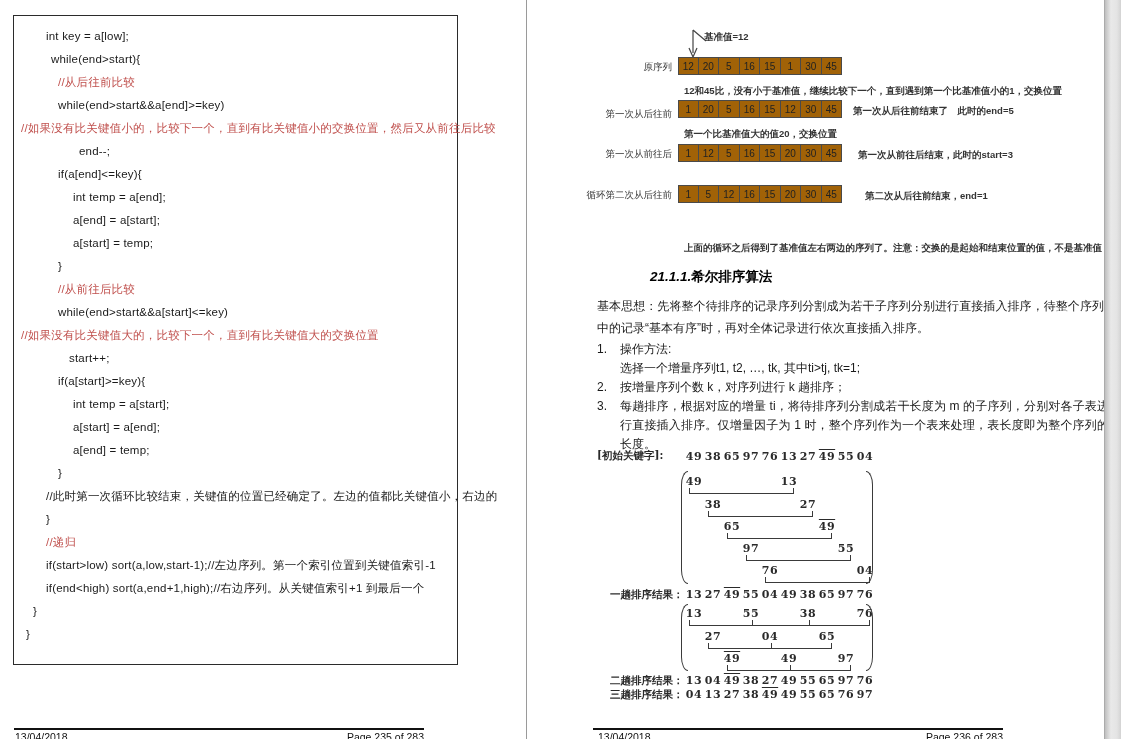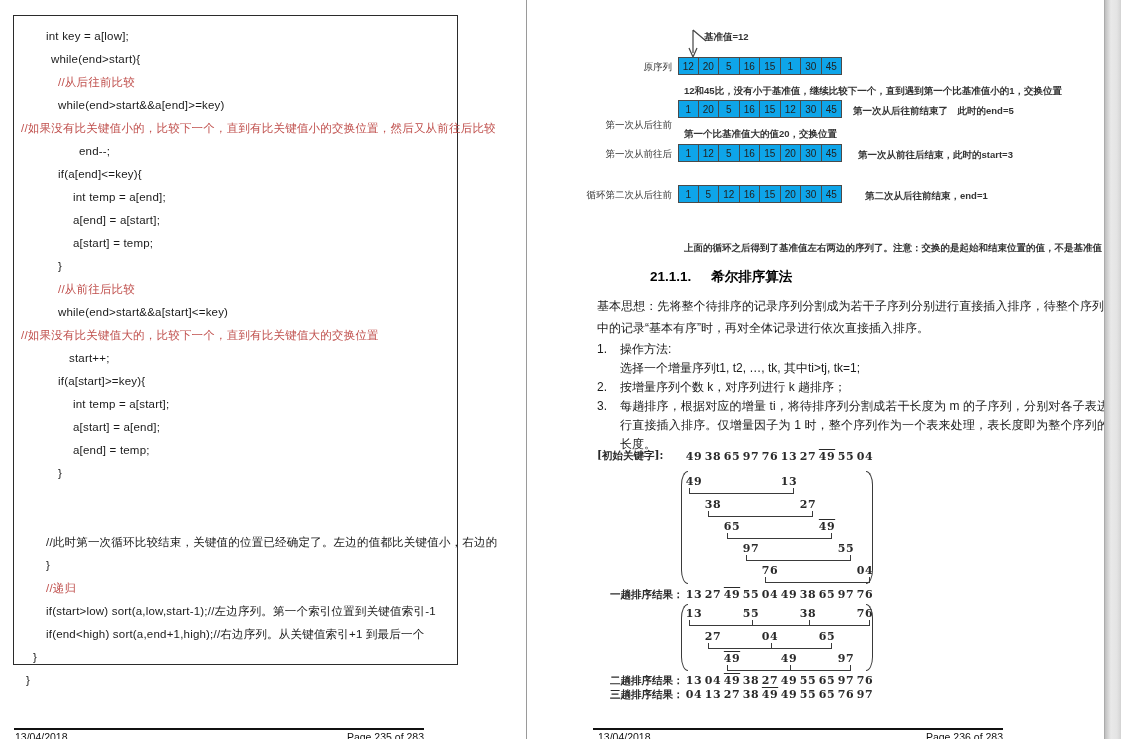--- a/index.html
+++ b/index.html
@@ -28,25 +28,25 @@
     border-left:1px solid #ababab;
   }
   
   #right-page{position:absolute;left:527px;top:0;width:577px;height:739px;}
   .scan{color:#333;font-size:9.5px;white-space:nowrap;font-weight:bold;}
   .fq-label{position:absolute;left:0;width:145px;text-align:right;color:#333;font-size:9.5px;white-space:nowrap;}
   .fq-table{position:absolute;display:flex;}
   .fq-cell{
     width:20.5px;height:18px;box-sizing:border-box;border:1px solid #4a4a4a;border-left:none;
     display:flex;align-items:center;justify-content:center;
-    font-size:10px;color:#222;background:#0ea5e9;
+    font-size:10px;color:#222;background:#a16207;
   }
   .fq-cell:first-child{border-left:1px solid #4a4a4a;}
   #section-heading{position:absolute;left:123px;top:268px;margin:0;font-size:13.5px;font-weight:bold;color:#000;white-space:nowrap;}
-  #section-heading .sec-num{margin-right:20px;}
+  #section-heading .sec-num{font-style:italic;}
   #basic-idea{position:absolute;left:70px;top:295px;width:507px;font-size:12px;line-height:22px;color:#1a1a1a;text-align:justify;}
   #method-list{position:absolute;left:70px;top:340px;width:512px;margin:0;padding:0;list-style:none;font-size:12px;line-height:19px;color:#1a1a1a;}
   .mi{display:flex;}
   .mi-num{width:23px;flex:none;}
   .mi-body{flex:1;text-align:justify;}
   
   .sf{font-family:"DejaVu Serif","Liberation Serif",serif;font-weight:bold;color:#2a2a2a;}
   .sf-num{position:absolute;width:24px;margin-left:-12px;text-align:center;font-size:11px;letter-spacing:.5px;white-space:nowrap;}
   .sf-label{position:absolute;font-size:10.5px;white-space:nowrap;}
   .ov{text-decoration:overline;}
@@ -77,21 +77,21 @@
       <div class="code-line" style="padding-left: 44px;">}</div>
       <div class="code-line red" style="padding-left: 44px;">//从前往后比较</div>
       <div class="code-line" style="padding-left: 44px;">while(end&gt;start&amp;&amp;a[start]&lt;=key)</div>
       <div class="code-line red" style="padding-left: 7px;">//如果没有比关键值大的，比较下一个，直到有比关键值大的交换位置</div>
       <div class="code-line" style="padding-left: 55px;">start++;</div>
       <div class="code-line" style="padding-left: 44px;">if(a[start]&gt;=key){</div>
       <div class="code-line" style="padding-left: 59px;">int temp = a[start];</div>
       <div class="code-line" style="padding-left: 59px;">a[start] = a[end];</div>
       <div class="code-line" style="padding-left: 59px;">a[end] = temp;</div>
       <div class="code-line" style="padding-left: 44px;">}</div>
-      <div class="code-line" style="padding-left: 32px; margin-top: 46px;">//此时第一次循环比较结束，关键值的位置已经确定了。左边的值都比关键值小，右边的</div>
+      <div class="code-line" style="padding-left: 32px;">//此时第一次循环比较结束，关键值的位置已经确定了。左边的值都比关键值小，右边的</div>
       <div class="code-line" style="padding-left: 32px;">}</div>
       <div class="code-line red" style="padding-left: 32px;">//递归</div>
       <div class="code-line" style="padding-left: 32px;">if(start&gt;low) sort(a,low,start-1);//左边序列。第一个索引位置到关键值索引-1</div>
       <div class="code-line" style="padding-left: 32px;">if(end&lt;high) sort(a,end+1,high);//右边序列。从关键值索引+1 到最后一个</div>
       <div class="code-line" style="padding-left: 19px;">}</div>
       <div class="code-line" style="padding-left: 12px;">}</div>
     </div>
   <div class="footer-rule" style="left:14px;top:728px;width:410px;"></div>
   <div class="footer-text" style="left:15px;top:731px;">13/04/2018</div>
   <div class="footer-text" style="left:224px;top:731px;width:200px;text-align:right;">Page 235 of 283</div>
@@ -111,21 +111,21 @@
         <div class="fq-cell">12</div>
         <div class="fq-cell">20</div>
         <div class="fq-cell">5</div>
         <div class="fq-cell">16</div>
         <div class="fq-cell">15</div>
         <div class="fq-cell">1</div>
         <div class="fq-cell">30</div>
         <div class="fq-cell">45</div>
       </div>
       <div class="scan abs" style="left: 157px; top: 85px;">12和45比，没有小于基准值，继续比较下一个，直到遇到第一个比基准值小的1，交换位置</div>
-      <div class="fq-label" style="top: 119px;">第一次从后往前</div>
+      <div class="fq-label" style="top: 108px;">第一次从后往前</div>
       <div class="fq-table" style="left: 151px; top: 100px;">
         <div class="fq-cell">1</div>
         <div class="fq-cell">20</div>
         <div class="fq-cell">5</div>
         <div class="fq-cell">16</div>
         <div class="fq-cell">15</div>
         <div class="fq-cell">12</div>
         <div class="fq-cell">30</div>
         <div class="fq-cell">45</div>
       </div>

